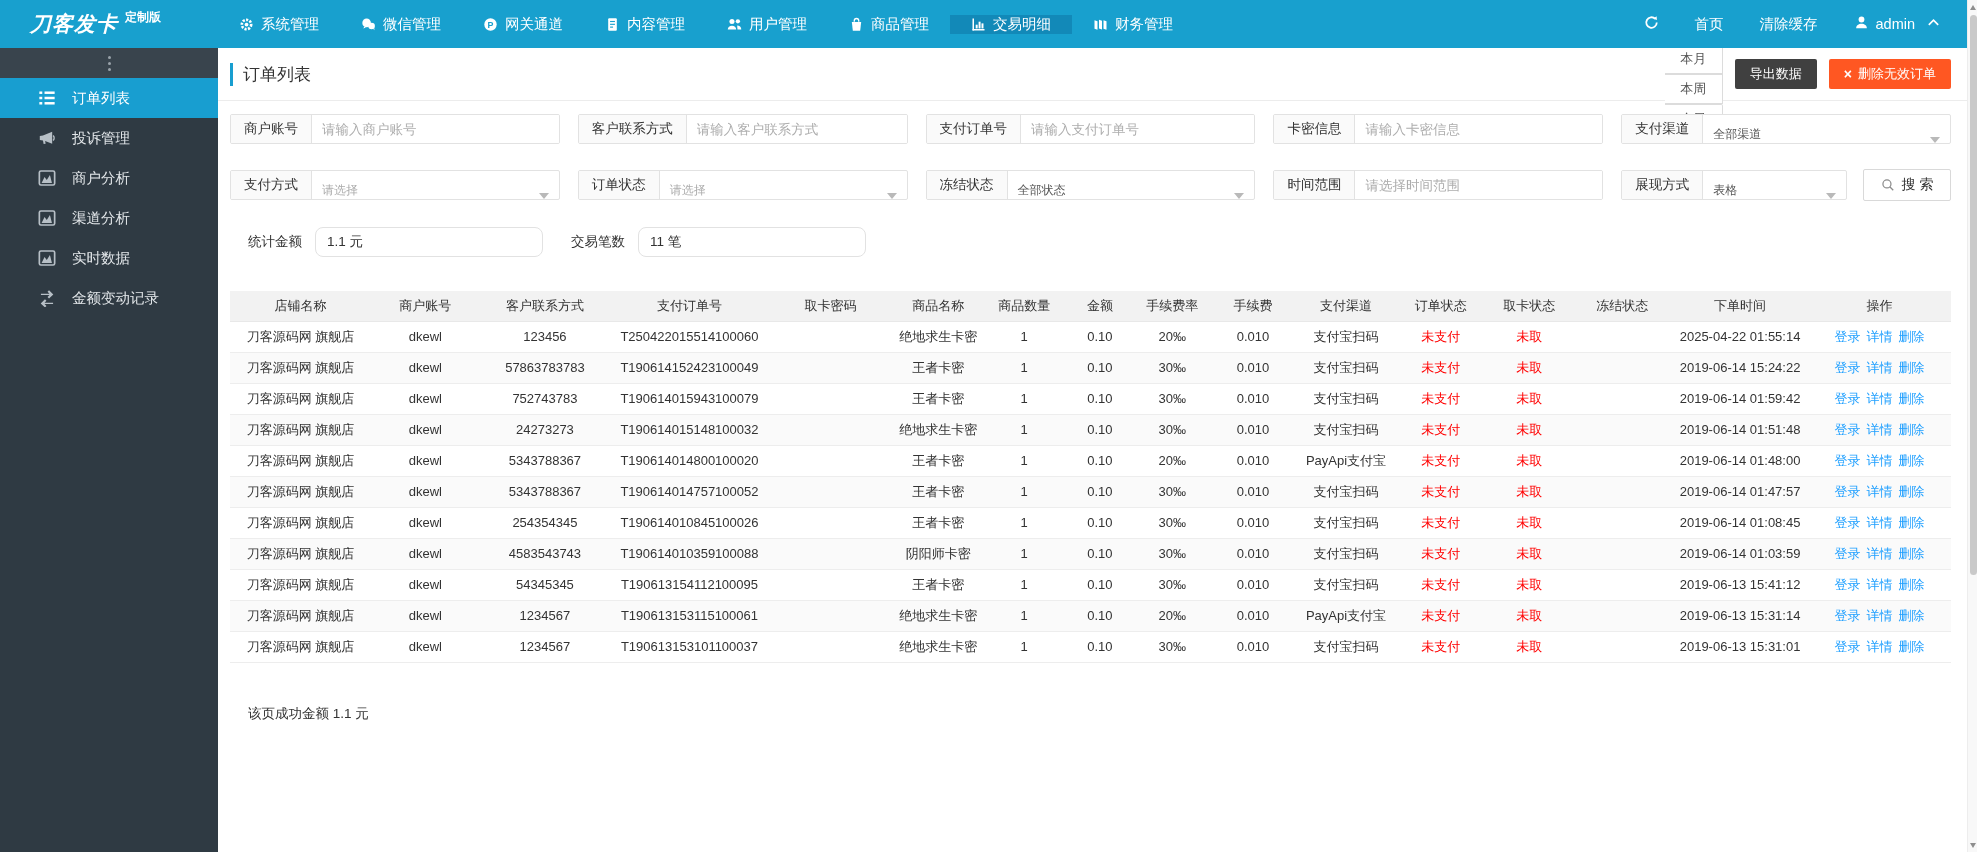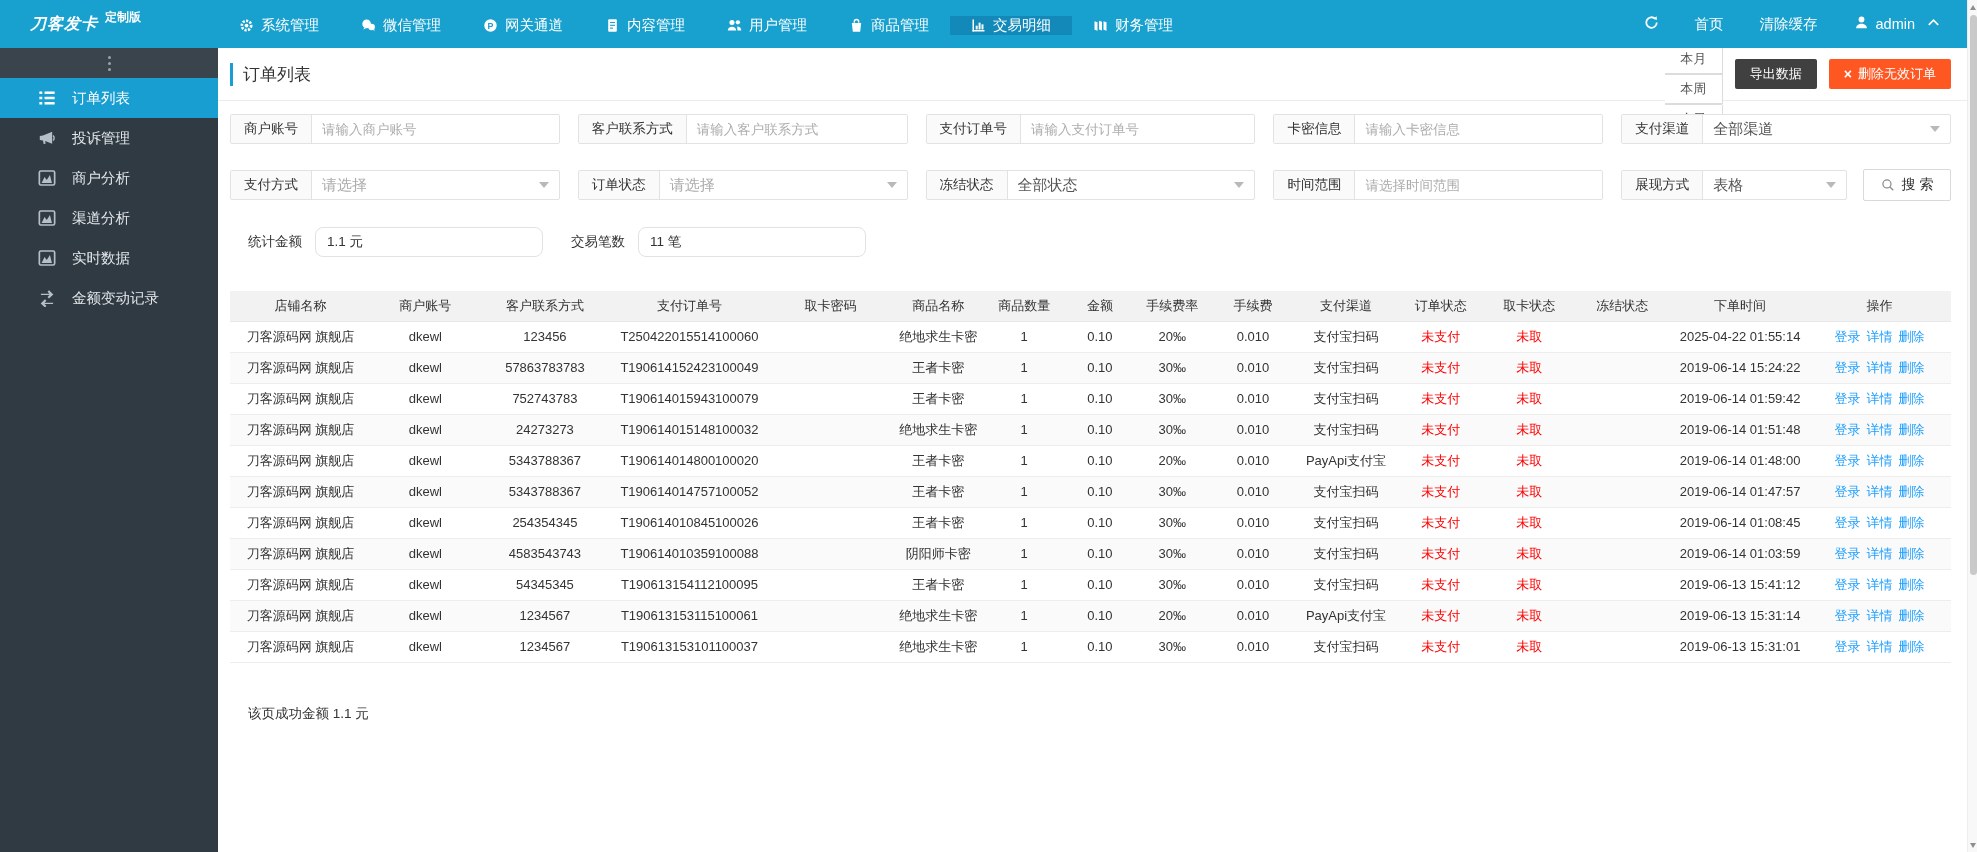--- a/index.html
+++ b/index.html
@@ -4,23 +4,23 @@
 <style>
   * { margin:0; padding:0; box-sizing:border-box; }
   html,body { width:1977px; height:852px; overflow:hidden; background:#fff;
     font-family:"Liberation Sans","DejaVu Sans",sans-serif; }
   body { position:relative; }
 
   
   .navbar { position:absolute; top:0; left:0; right:10px; height:48px;
     background:#18A0CE; display:flex; align-items:stretch; color:#fff; z-index:5; }
   .logo { width:218px; display:flex; align-items:center; padding-left:30px; }
-  .logo-text { font-size:16px; font-weight:bold; font-style:italic; letter-spacing:1px; }
+  .logo-text { font-size:21px; font-weight:bold; font-style:italic; letter-spacing:1px; }
   .logo-badge { font-size:12px; margin-left:7px; position:relative; top:-7px; font-weight:bold;font-family:Liberation Mono, monospace; }
-  .nav-menu { display:flex; align-items:flex-start;margin-top:16px; }
+  .nav-menu { display:flex; align-items:center; }
   .nav-item { display:flex; align-items:center; gap:7px; padding:0 21px;
     font-size:14.5px; cursor:pointer; white-space:nowrap; }
   .nav-item.active { background:#1289B8; }
   .nav-item svg { width:15px; height:15px; }
   .nav-right { margin-left:auto; display:flex; align-items:stretch; margin-right:8px; }
   .nav-right .nav-item { padding:0 18px; }
   .nav-user svg.uicon { width:15px; height:15px; }
   .chev { width:11px; height:11px; margin-left:4px; }
 
   
@@ -60,22 +60,22 @@
   .fcell-last { display:flex; gap:16px; }
   .ig { display:flex; height:30px; border:1px solid #E2E2E2; border-radius:2px;
     background:#fff; overflow:hidden; flex:1; }
   .ig-label { background:#FAFAFA; border-right:1px solid #E2E2E2; padding:0 13px;
     display:flex; align-items:center; justify-content:center; font-size:13.5px;
     color:#333; white-space:nowrap; }
   .ig-input { flex:1; border:none; outline:none; padding:0 10px; font-size:13.5px;
     color:#333; min-width:0; background:#fff;
     font-family:"Liberation Sans","DejaVu Sans",sans-serif; }
   .ig-input::placeholder { color:#ADADAD; }
-  .ig-select { flex:1; display:flex; align-items:center; padding:0 10px;
-    font-size:15px; color:#555; cursor:pointer; min-width:0; }
+  .ig-select { flex:1; display:flex; align-items:flex-end; padding:0 10px;
+    font-size:12px; color:#555; cursor:pointer; min-width:0; }
   .ig-select.muted { color:#ACACAC; }
   .ig-select .caret { margin-left:auto; width:0; height:0; border-left:5px solid transparent;
     border-right:5px solid transparent; border-top:6px solid #B9B9B9; }
   .search-btn { width:88px; height:32px; margin-top:-1px; background:#fff;
     border:1px solid #D9D9D9; border-radius:2px; font-size:14px; color:#333;
     cursor:pointer; display:flex; align-items:center; justify-content:center; gap:7px; }
   .search-btn svg { width:14px; height:14px; }
 
   .stats-row { display:flex; align-items:center; padding-left:18px; margin-bottom:34px; }
   .stat { display:flex; align-items:center; }

